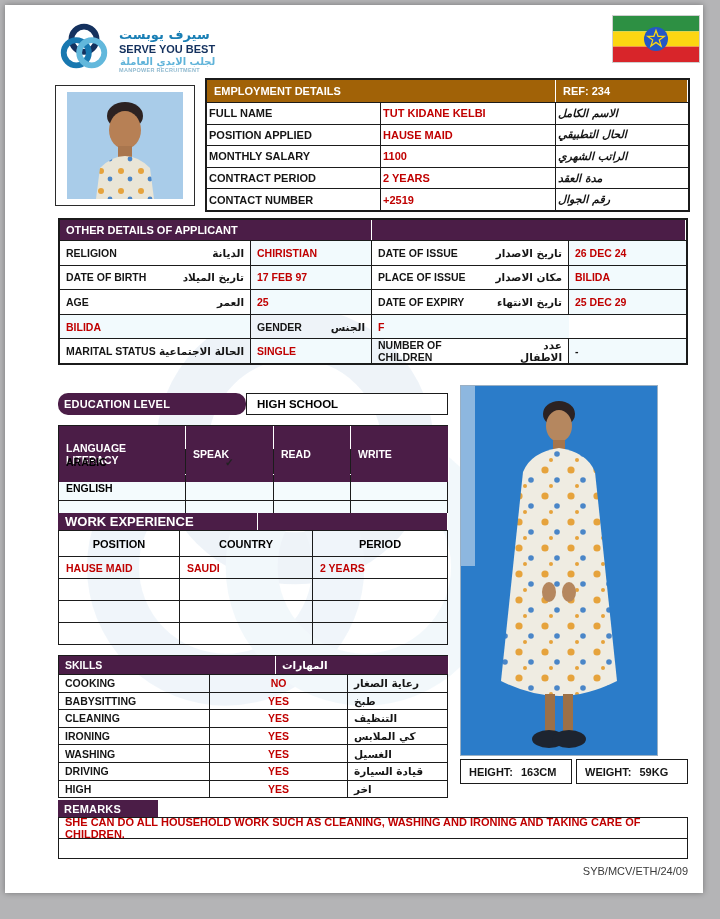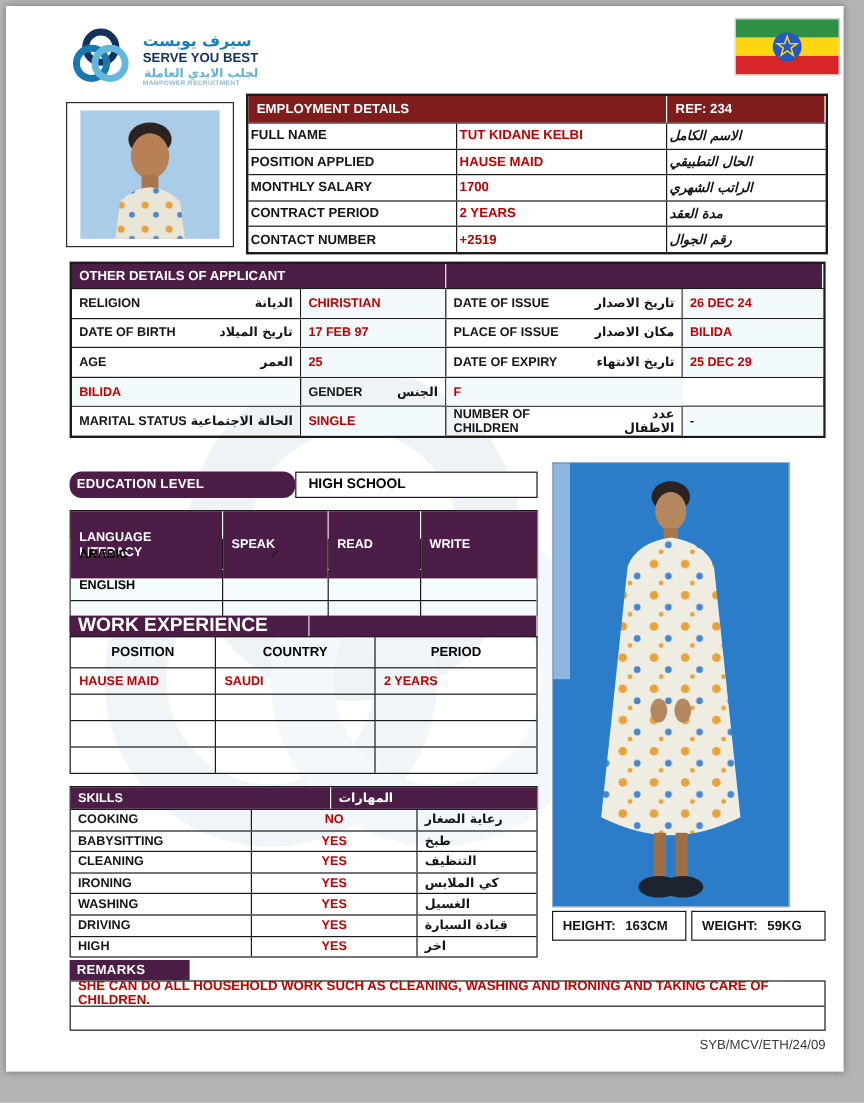--- a/index.html
+++ b/index.html
@@ -21,21 +21,21 @@
   }
   .red { color:#c00000; font-weight:bold; }
   .blk { color:#151515; font-weight:bold; }
   
   .watermark { position:absolute; left:30px; top:250px; opacity:.10; z-index:0; }
   .content { position:absolute; inset:0; z-index:1; }
 
   
   .emp { left:200px; top:73px; width:485px; border:2px solid #1b1b1b; background:#fff; }
   .emp-hdr { display:grid; grid-template-columns:349px 132px; height:22px; }
-  .emp-hdr > div { background:#7f1d1d; color:#fff; font-weight:bold; font-size:11px; display:flex; align-items:center; padding:0 7px; border-right:1px solid #fff; }
+  .emp-hdr > div { background:#a16207; color:#fff; font-weight:bold; font-size:11px; display:flex; align-items:center; padding:0 7px; border-right:1px solid #fff; }
   .emp-row { display:grid; grid-template-columns:174px 175px 132px; height:21.6px; border-top:1px solid #1b1b1b; }
   .emp-row > div { display:flex; align-items:center; padding:0 2px; font-size:11px; border-right:1px solid #1b1b1b;text-align:right; }
   .emp-row > div:last-child { border-right:none; justify-content:flex-end;font-style:italic; }
 
   
   .od { left:53px; top:213px; width:630px; border:2px solid #1b1b1b; }
   .od-hdr { display:grid; grid-template-columns:312px 314px; height:20px; }
   .od-hdr > div { background:#4b1d47; color:#fff; font-weight:bold; font-size:11px; display:flex; align-items:center; padding:0 6px; border-right:1px solid #fff; }
   .od-row { display:grid; grid-template-columns:191px 121px 197px 117px; height:24.6px; border-top:1px solid #1b1b1b; }
   .od-row > div { display:flex; align-items:center; font-size:10.5px; padding:0 6px; border-right:1px solid #1b1b1b; }
@@ -52,21 +52,21 @@
   .lang { left:53px; top:420px; width:390px; border:1.5px solid #1b1b1b; }
   .lang-hdr { display:grid; grid-template-columns:127px 88px 77px 98px; height:22px; }
   .lang-hdr > div { background:#4b1d47; color:#fff; font-weight:bold; font-size:10.5px; display:flex; align-items:center; padding:16px 7px; border-right:1px solid #fff; }
   .lang-row { display:grid; grid-template-columns:127px 88px 77px 98px; height:26px; border-top:1px solid #1b1b1b; background:#f4fbfd; }
   .lang-row > div { display:flex; align-items:center; font-size:10.5px; font-weight:bold; padding:0 7px; border-right:1px solid #1b1b1b; }
   .lang-row > div:last-child { border-right:none; }
   .tick { justify-content:center; font-weight:normal; font-size:12px; color:#222; }
 
   
   .we-band { left:53px; top:508px; width:390px; height:17px; display:grid; grid-template-columns:200px 190px; }
-  .we-band > div { background:#4b1d47; color:#fff; font-weight:bold; font-size:16px; display:flex; align-items:center; padding:0 7px; border-right:1px solid #fff; }
+  .we-band > div { background:#4b1d47; color:#fff; font-weight:bold; font-size:13px; display:flex; align-items:center; padding:0 7px; border-right:1px solid #fff; }
   .we { left:53px; top:525px; width:390px; border:1.5px solid #1b1b1b; }
   .we-row { display:grid; grid-template-columns:121px 133px 134px; height:22px; }
   .we-row > div { display:flex; align-items:center; font-size:10.5px; padding:0 7px; border-right:1px solid #1b1b1b; border-top:1px solid #1b1b1b; }
   .we-row > div:last-child { border-right:none; }
   .we-head > div { border-top:none; justify-content:center; font-weight:bold; font-size:11px; height:25px; }
   .we-head { grid-template-rows:25px; height:25px; }
 
   
   .sk { left:53px; top:650px; width:390px; border:1.5px solid #1b1b1b; }
   .sk-hdr { display:grid; grid-template-columns:217px 173px; height:18px; }
@@ -171,21 +171,21 @@
         <div class="red">TUT  KIDANE  KELBI</div>
         <div class="blk ar">الاسم الكامل</div>
       </div>
       <div class="emp-row">
         <div class="blk">POSITION APPLIED</div>
         <div class="red">HAUSE MAID</div>
         <div class="blk ar">الحال التطبيقي</div>
       </div>
       <div class="emp-row">
         <div class="blk">MONTHLY SALARY</div>
-        <div class="red">1700</div>
+        <div class="red">1100</div>
         <div class="blk ar">الراتب الشهري</div>
       </div>
       <div class="emp-row">
         <div class="blk">CONTRACT PERIOD</div>
         <div class="red">2 YEARS</div>
         <div class="blk ar">مدة العقد</div>
       </div>
       <div class="emp-row">
         <div class="blk">CONTACT NUMBER</div>
         <div class="red">+2519</div>

